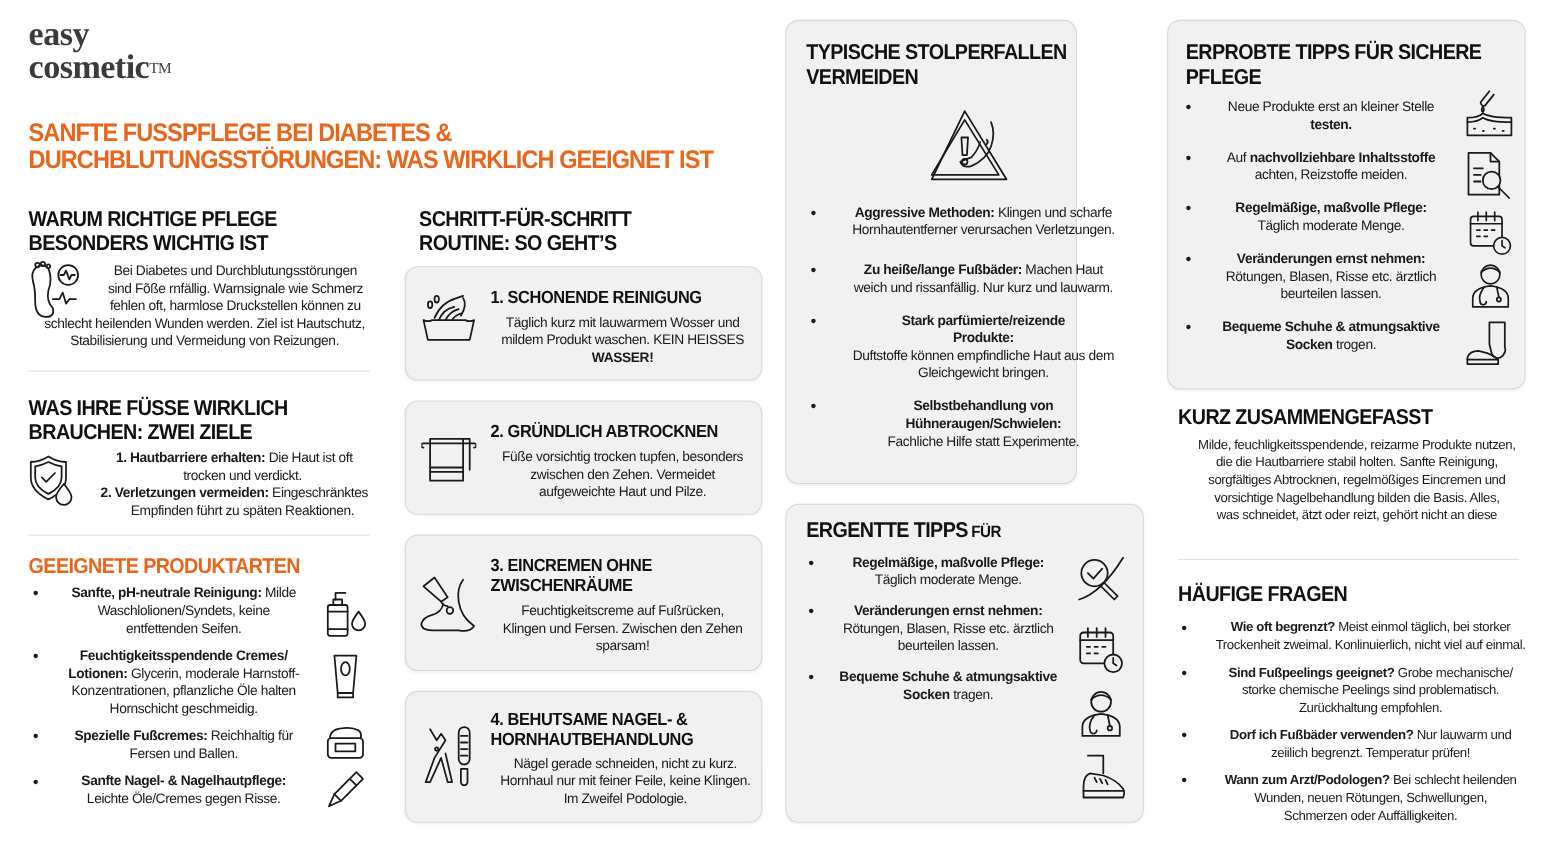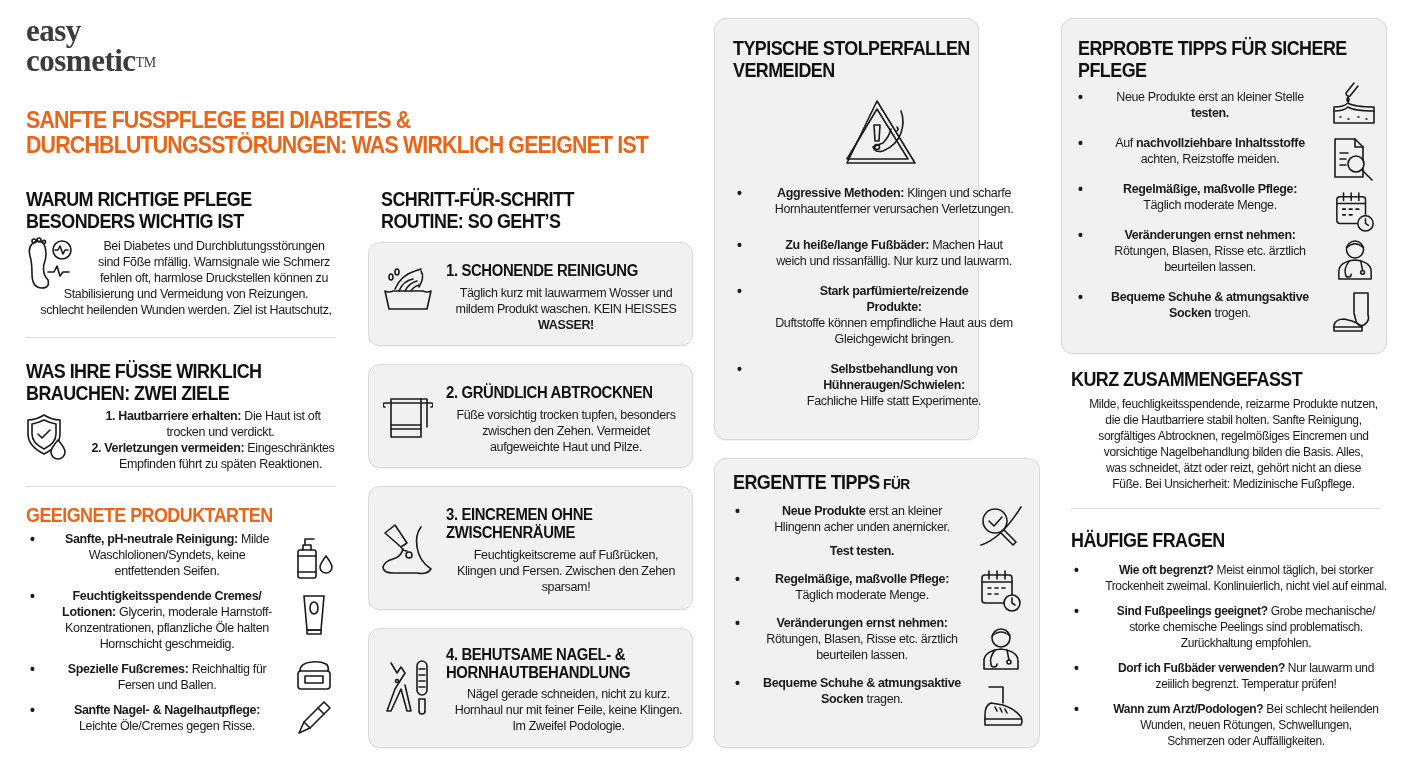--- a/index.html
+++ b/index.html
@@ -61,22 +61,22 @@
       <path d="M31 14 h3 l2 -4 l3 8 l2 -4 h3"></path>
       <path d="M24 36 h6 l3 -6 l3 10 l3 -4 h6"></path>
     </svg>
 </span>
 <div class="abs txt" style="left:84px; top:238px; width:260px;">
   <div>Bei Diabetes und Durchblutungsstörungen</div>
   <div>sind Fõße rnfällig. Warnsignale wie Schmerz</div>
   <div>fehlen oft, harmlose Druckstellen können zu</div>
 </div>
 <div class="abs txt" style="left:26px; top:286px; width:320px;">
+  <div>schlecht heilenden Wunden werden. Ziel ist Hautschutz,</div>
   <div>Stabilisierung und Vermeidung von Reizungen.</div>
-  <div>schlecht heilenden Wunden werden. Ziel ist Hautschutz,</div>
 </div>
 
 <div class="abs divider" style="left:26px; top:337px; width:310px;"></div>
 
 <div class="abs sec-title" style="left:26px; top:360px;">
   <div>WAS IHRE FÜSSE WIRKLICH</div>
   <div>BRAUCHEN: ZWEI ZIELE</div>
 </div>
 <span class="icon" style="left:24px; top:412px; width:44px; height:48px;">
   <svg viewBox="0 0 44 48">
@@ -271,25 +271,20 @@
     </li>
   </ul>
 </div>
 
 <div class="abs card" style="left:714px; top:458px; width:326px; height:290px;">
   <div class="abs sec-title" style="left:18px; top:12px;">
     <span>ERGENTTE TIPPS</span><span style="font-size:15px"> FÜR</span>
   </div>
   <ul class="abs txt bullets" style="left:18px; top:44px; width:240px;">
     <li style="margin-bottom:12px;">
-      <b>Neue Produkte</b><span> erst an kleiner</span><br>
-      <span>Hlingenn acher unden anernicker.</span><br>
-      <b style="display:inline-block; margin-top:8px; font-weight:700">Test testen.</b>
-    </li>
-    <li style="margin-bottom:12px;">
       <b>Regelmäßige, maßvolle Pflege:</b><br>
       <span>Täglich moderate Menge.</span>
     </li>
     <li style="margin-bottom:12px;">
       <b>Veränderungen ernst nehmen:</b><br>
       <span>Rötungen, Blasen, Risse etc. ärztlich</span><br>
       <span>beurteilen lassen.</span>
     </li>
     <li>
       <b>Bequeme Schuhe &amp; atmungsaktive</b><br>
@@ -407,21 +402,20 @@
   </span>
 </div>
 
 <div class="abs sec-title" style="left:1071px; top:368px;">KURZ ZUSAMMENGEFASST</div>
 <div class="abs txt" style="left:1071px; top:396px; width:325px; font-size:12px; line-height:16px;">
   <div>Milde, feuchligkeitsspendende, reizarme Produkte nutzen,</div>
   <div>die die Hautbarriere stabil holten. Sanfte Reinigung,</div>
   <div>sorgfältiges Abtrocknen, regelmößiges Eincremen und</div>
   <div>vorsichtige Nagelbehandlung bilden die Basis. Alles,</div>
   <div>was schneidet, ätzt oder reizt, gehört nicht an diese</div>
-  <div>Füße. Bei Unsicherheit: Medizinische Fußpflege.</div>
 </div>
 
 <div class="abs divider" style="left:1071px; top:508px; width:310px;"></div>
 
 <div class="abs sec-title" style="left:1071px; top:529px;">HÄUFIGE FRAGEN</div>
 <ul class="abs txt bullets" style="left:1072px; top:562px; width:330px; font-size:12px; line-height:16px;">
   <li style="margin-bottom:9px;">
     <b>Wie oft begrenzt?</b><span> Meist einmol täglich, bei storker</span><br>
     <span>Trockenheit zweimal. Konlinuierlich, nicht viel auf einmal.</span>
   </li>

